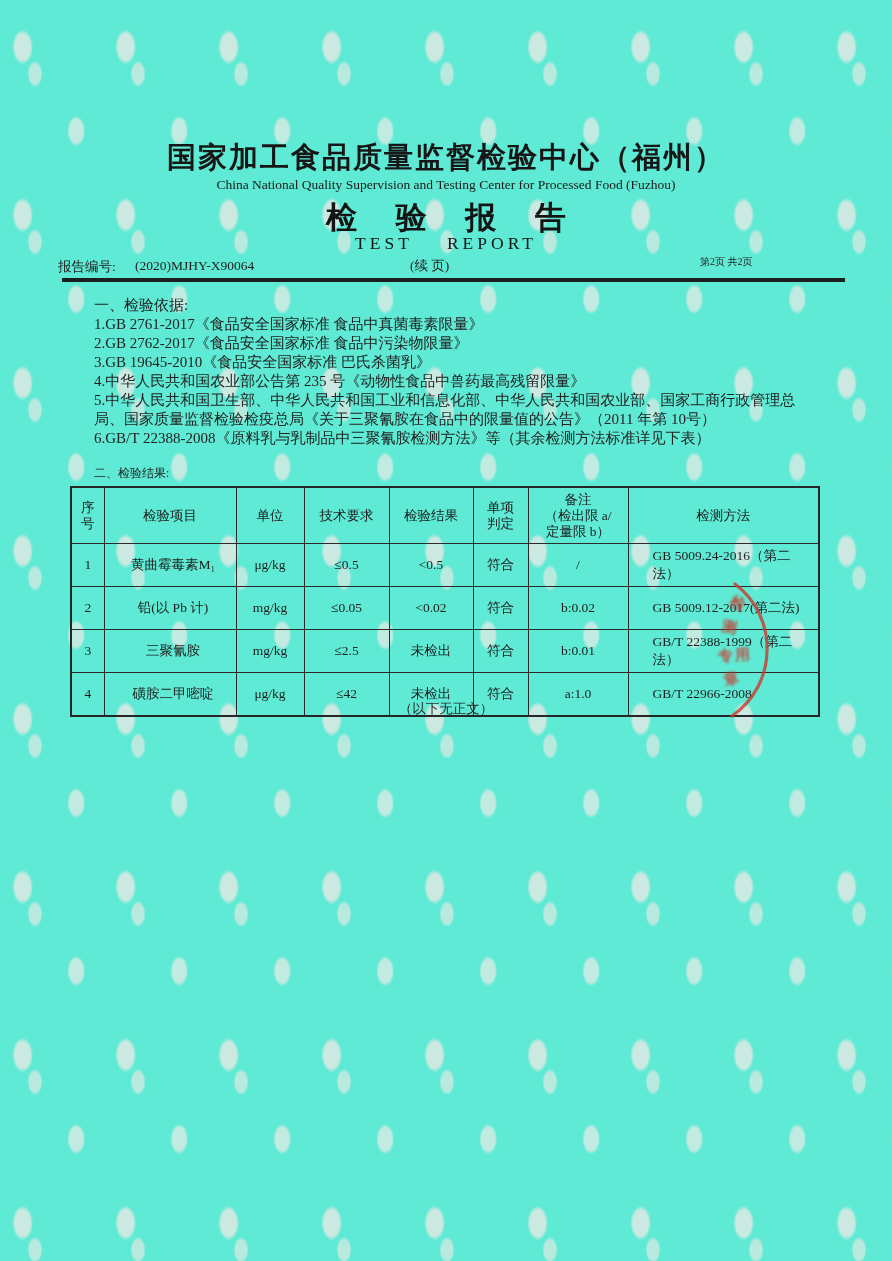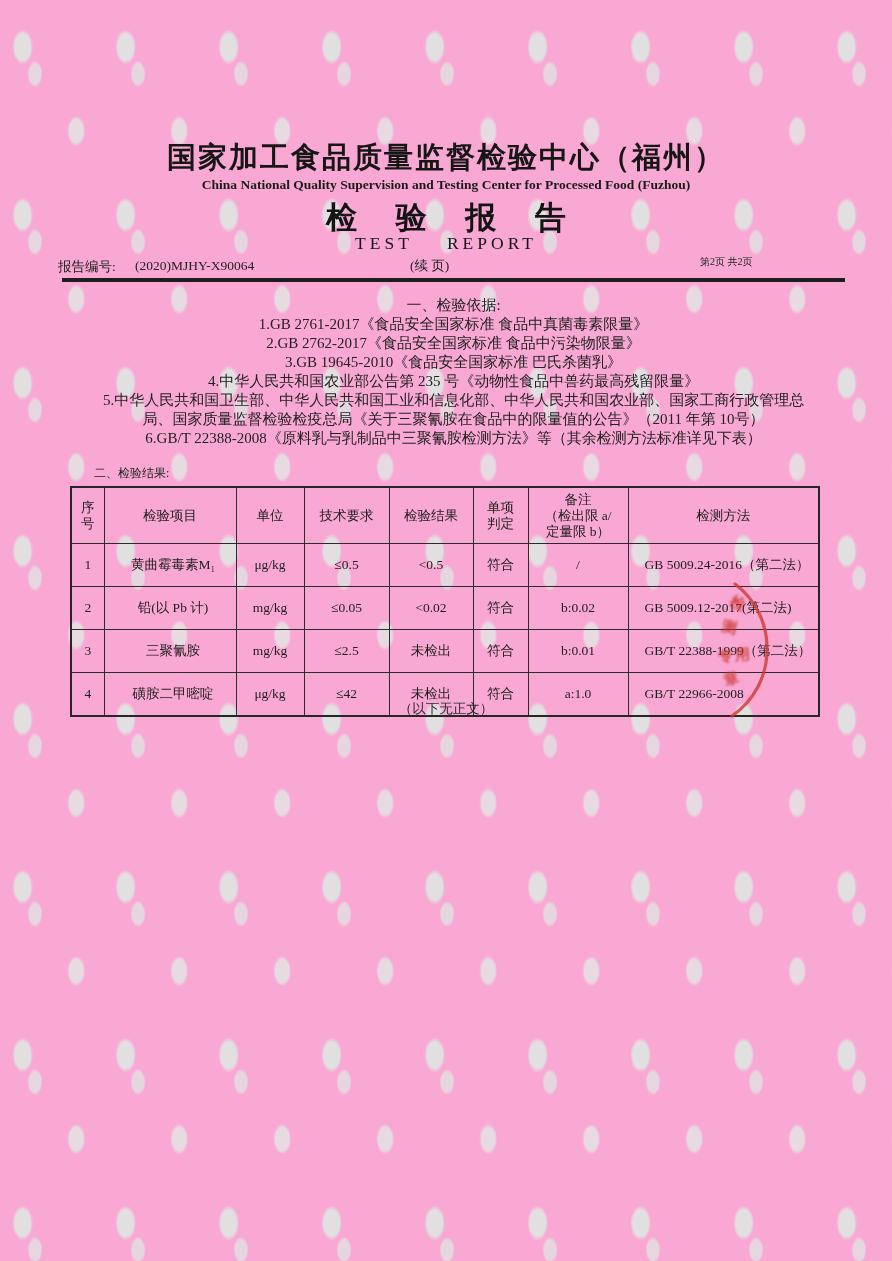--- a/index.html
+++ b/index.html
@@ -1,20 +1,20 @@
 <!DOCTYPE html>
 <html lang="zh"><head>
 <meta charset="utf-8">
 <style>
   html,body{margin:0;padding:0;background:#9a9a9a;}
   .page{
     position:relative;
     width:892px;height:1261px;
     margin:0 auto;
-    background:#f9a8d4;
+    background:#5eead4;
     overflow:hidden;
     font-family:"Liberation Serif","DejaVu Serif",serif;
     color:#222;
   }
   
   .page::before{
     content:"";
     position:absolute;inset:0;
     background-image:
       radial-gradient(ellipse 15px 25px at 22% 28%, rgba(222,233,227,.85) 0 52%, rgba(222,233,227,0) 70%),
@@ -22,35 +22,35 @@
       radial-gradient(ellipse 13px 22px at 74% 78%, rgba(226,235,230,.75) 0 52%, rgba(226,235,230,0) 70%);
     background-size:103px 168px;
     pointer-events:none;
   }
   .layer{position:absolute;z-index:1;}
 
   .title-cn{top:138px;left:0;width:100%;text-align:center;
     font-size:29px;font-weight:700;letter-spacing:2px;color:#161616;
     font-family:"Liberation Sans","DejaVu Sans",sans-serif;}
   .title-en{top:177px;left:0;width:100%;text-align:center;
-    font-size:13.5px;font-weight:700;color:#1a1a1a;}
+    font-size:13.5px;font-weight:400;color:#1a1a1a;}
   .report-cn{top:197px;left:0;width:100%;text-align:center;
     font-size:31px;font-weight:700;word-spacing:30px;color:#141414;
     font-family:"Liberation Sans","DejaVu Sans",sans-serif;}
   .report-en{top:233px;left:0;width:100%;text-align:center;
     font-size:17.5px;font-weight:400;letter-spacing:4px;word-spacing:26px;color:#141414;}
 
   .meta-label{top:258px;left:58px;font-size:13.5px;}
   .meta-value{top:258px;left:135px;font-size:13.5px;}
   .meta-cont{top:257px;left:410px;font-size:13.5px;}
   .meta-page{top:255px;left:700px;font-size:10px;}
 
   .rule{top:278px;left:62px;width:783px;height:3.5px;background:#1d1d1d;}
 
-  .basis{top:296px;left:94px;width:719px;font-size:15px;line-height:19px;text-align:center;}
+  .basis{top:296px;left:94px;width:719px;font-size:15px;line-height:19px;}
   .basis .line{white-space:normal;}
   .results-heading{top:465px;left:94px;font-size:12px;}
 
   table.results{
     top:486px;left:70px;width:748px;
     border-collapse:collapse;table-layout:fixed;
     font-size:13.5px;color:#1d1d1d;
   }
   table.results,
   table.results th,
@@ -58,21 +58,21 @@
   table.results{border:2px solid #262626;}
   table.results th{
     font-weight:400;white-space:pre-line;
     height:51px;padding:2px 3px;text-align:center;vertical-align:middle;
     line-height:16px;
   }
   table.results td{
     height:38px;padding:2px 4px;text-align:center;vertical-align:middle;
   }
   table.results td.col-item{text-align:center;padding-left:10px;}
-  table.results td.col-method{text-align:left;padding-left:16px;}
+  table.results td.col-method{text-align:left;padding-left:24px;}
 
   .footer-note{top:700px;left:0;width:100%;text-align:center;font-size:13.5px;color:#2a2a2a;}
 
   .stamp{top:558px;left:598px;width:200px;height:200px;pointer-events:none;}
   .stamp svg{position:absolute;top:0;left:0;}
   .stamp-mark{
     position:absolute;color:rgba(205,55,45,.85);
     font-size:15px;font-weight:700;filter:blur(1.1px);
     font-family:"Liberation Sans","DejaVu Sans",sans-serif;
   }

